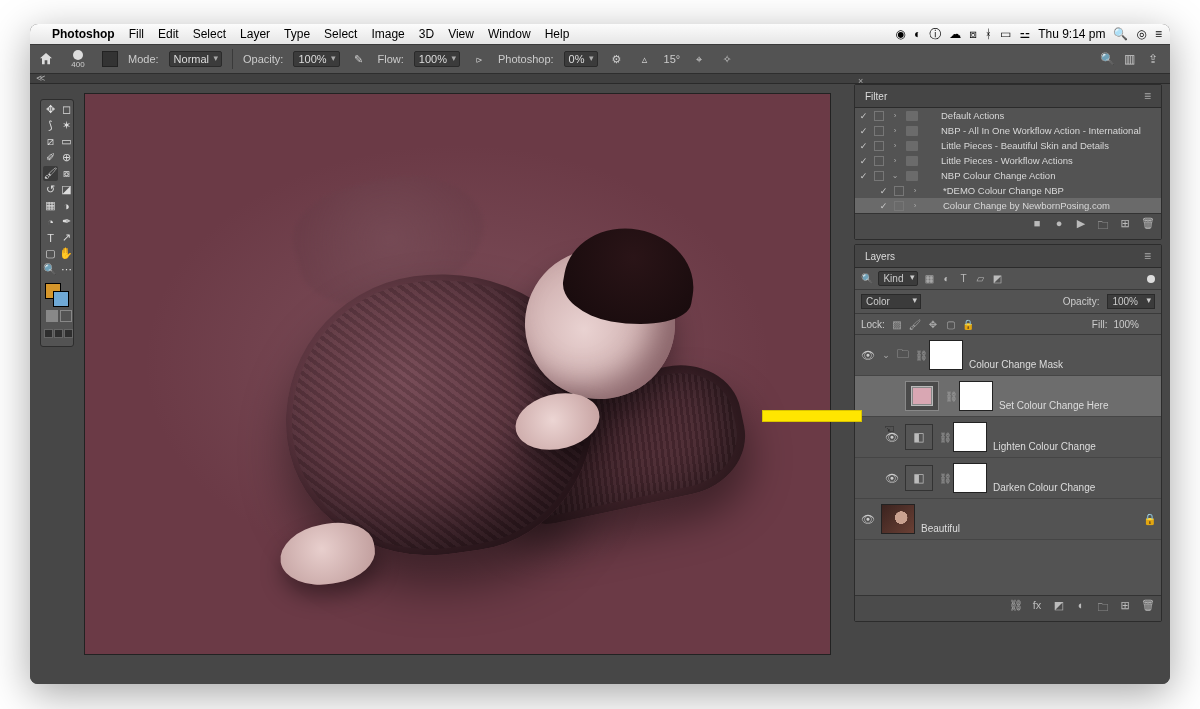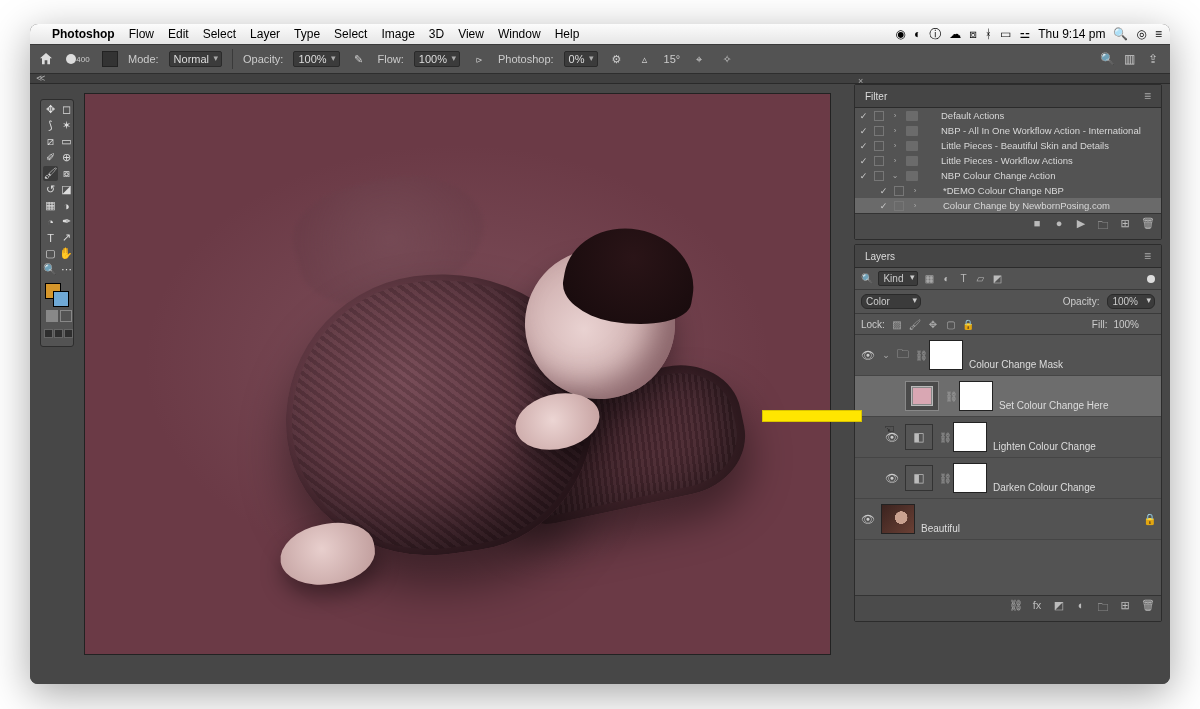--- a/index.html
+++ b/index.html
@@ -45,21 +45,21 @@
     background: #535353;
     border-top:1px solid #3a3a3a;
     border-bottom:1px solid #2e2e2e;
     display:flex; align-items:center;
     padding: 0 8px;
     gap:10px;
     font-size:11px;
     color:#ddd;
   }
   .ob-home { width:16px;height:16px;color:#ddd; }
-  .ob-brush { width:28px;height:28px;display:flex;flex-direction:row;align-items:center;justify-content:center; }
+  .ob-brush { width:28px;height:28px;display:flex;flex-direction:column;align-items:center;justify-content:center; }
   .ob-brush .dot{ width:10px;height:10px;border-radius:50%;background:#ddd; }
   .ob-brush .sz{ font-size:8px;color:#ccc;}
   .ob-tool { width:16px;height:16px;background:#333;border:1px solid #222;}
   .ob-label { color:#ccc; }
   .ob-select { background:#3b3b3b;border:1px solid #2a2a2a;color:#ddd;padding:1px 12px 1px 4px;font-size:11px;border-radius:2px;position:relative; }
   .ob-select::after{ content:"▾"; position:absolute; right:3px; top:1px; font-size:9px; color:#aaa;}
   .ob-icon { width:18px;height:18px;display:inline-flex;align-items:center;justify-content:center;color:#ccc; }
   .ob-sep { width:1px;height:20px;background:#3a3a3a;}
   
   .tabstrip { height:10px;background:#404040;border-bottom:1px solid #2a2a2a; position:relative;}
@@ -228,21 +228,21 @@
     color:#bbb;
   }
   .panel-bottom span{ font-size:11px; width:12px;text-align:center;}
   
   .layers-controls { padding:3px 6px; display:flex; align-items:center; gap:5px; font-size:10px;color:#ccc;border-bottom:1px solid #3a3a3a;}
   .layers-controls .kind{ background:#3b3b3b;border:1px solid #2a2a2a;padding:1px 14px 1px 4px;border-radius:2px;position:relative;}
   .layers-controls .kind::after{content:"▾";position:absolute;right:3px;top:0;font-size:9px;}
   .layers-controls .filt{ width:12px;height:12px;color:#bbb;display:inline-flex;align-items:center;justify-content:center;font-size:10px;}
   .layers-controls .toggle{ margin-left:auto;width:8px;height:8px;border-radius:50%;background:#ddd;}
   .layers-mode { padding:4px 6px;display:flex;align-items:center;gap:8px;border-bottom:1px solid #3a3a3a;font-size:10px;}
-  .layers-mode .blend{ background:#3b3b3b;border:1px solid #2a2a2a;padding:1px 30px 1px 4px;border-radius:6px;position:relative;}
+  .layers-mode .blend{ background:#3b3b3b;border:1px solid #2a2a2a;padding:1px 30px 1px 4px;border-radius:0;position:relative;}
   .layers-mode .blend::after{content:"▾";position:absolute;right:3px;top:0;font-size:9px;}
   .layers-lock { padding:4px 6px;display:flex;align-items:center;gap:6px;border-bottom:1px solid #3a3a3a;font-size:10px;}
   .layers-lock .ic{width:12px;height:12px;color:#aaa;font-size:10px;display:inline-flex;align-items:center;justify-content:center;}
   .layer-row{
     display:flex;align-items:center;gap:6px;
     padding:5px 6px;
     border-bottom:1px solid #454545;
     font-size:10px;color:#ddd;
   }
   .layer-row.sel{ background:#6d6d6d; }
@@ -278,21 +278,21 @@
   .ob-right .ic{ width:14px;height:14px;color:#ccc;font-size:12px;}
 </style>
 </head>
 <body>
 
 <div class="mac-window">
 
   <div class="mac-menubar">
     <span class="apple"></span>
     <span class="app menu-item">Photoshop</span>
-    <span class="menu-item">Flow</span>
+    <span class="menu-item">Fill</span>
     <span class="menu-item">Edit</span>
     <span class="menu-item">Select</span>
     <span class="menu-item">Layer</span>
     <span class="menu-item">Type</span>
     <span class="menu-item">Select</span>
     <span class="menu-item">Image</span>
     <span class="menu-item">3D</span>
     <span class="menu-item">View</span>
     <span class="menu-item">Window</span>
     <span class="menu-item">Help</span>

